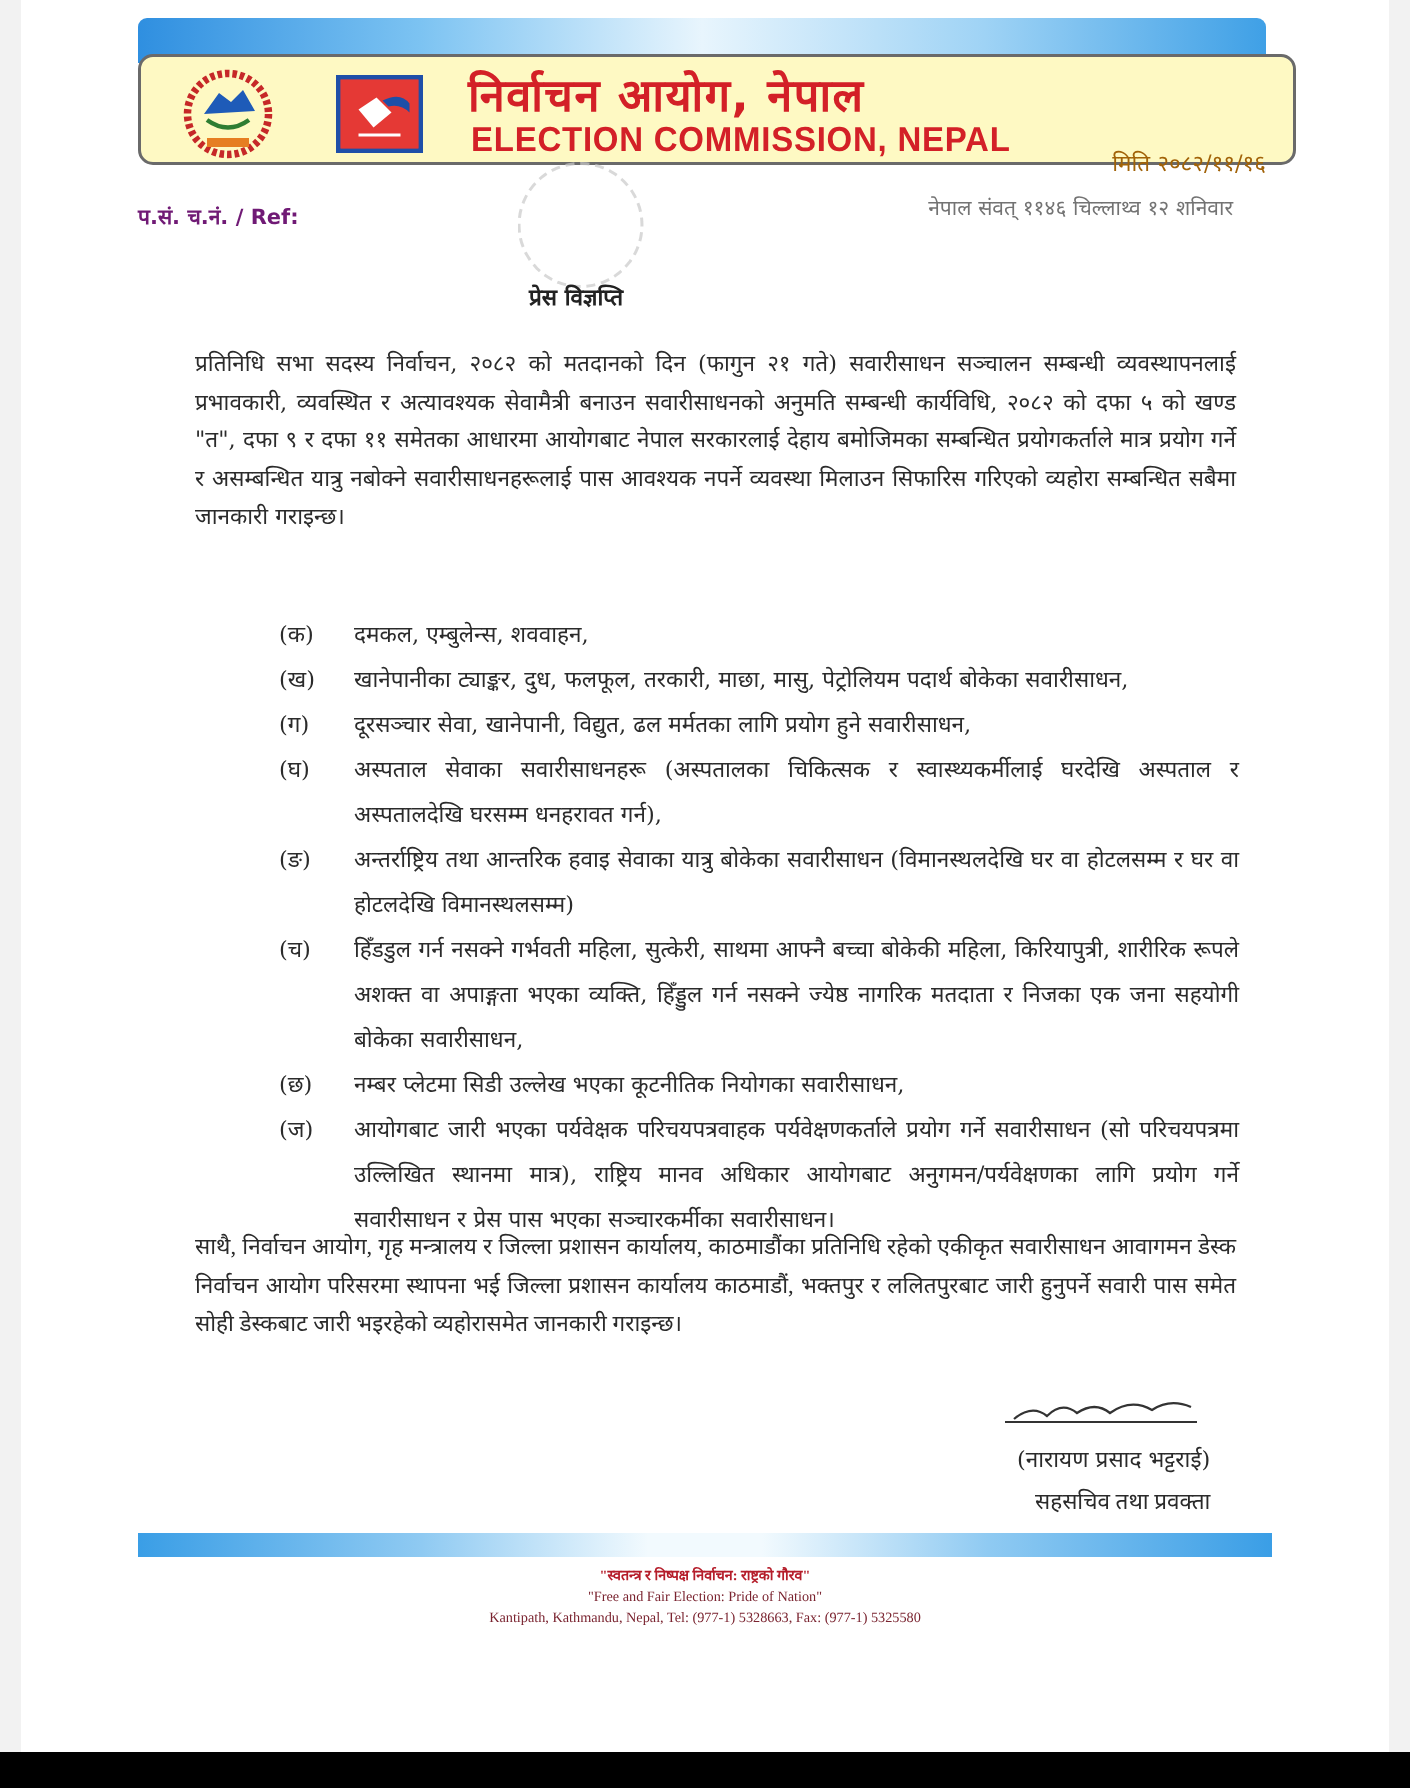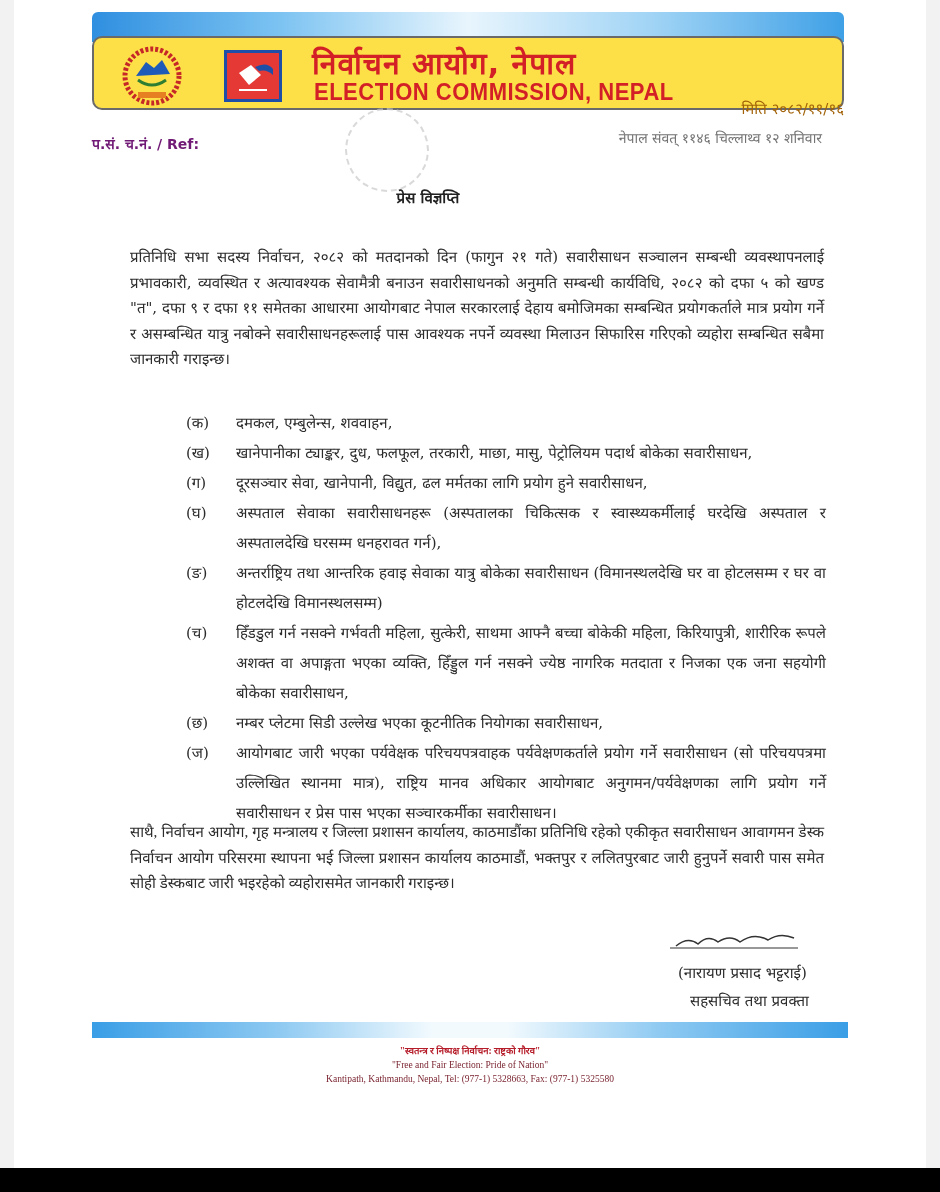--- a/index.html
+++ b/index.html
@@ -20,21 +20,21 @@
   .hdr {
     position: absolute; left: 92px; top: 12px; width: 752px; height: 96px;
   }
   .hdr-band {
     position: absolute; left: 0; top: 0; width: 100%; height: 30px;
     background: linear-gradient(90deg, #2f8fe0 0%, #7cc3f2 25%, #e8f5fd 50%, #9fd3f5 75%, #3fa0e6 100%);
     border-radius: 6px 6px 0 0;
   }
   .hdr-box {
     position: absolute; left: 0; top: 24px; width: 748px; height: 70px;
-    border: 2px solid #6a6a6a; border-radius: 10px; background: #fde047;
+    border: 2px solid #6a6a6a; border-radius: 10px; background: #fef9c3; padding-left: 20px;
   }
   .emblem {
     position: absolute; left: 28px; top: 8px; width: 60px; height: 60px;
   }
   .ec-logo {
     position: absolute; left: 130px; top: 12px; width: 58px; height: 52px;
     background: #e53935; border: 3px solid #1e4fa8; box-sizing: border-box;
   }
   .title-np {
     position: absolute; left: 218px; top: 4px;
@@ -58,40 +58,40 @@
   .nepal-samvat {
     position: absolute; right: 118px; top: 128px;
     font-size: 14px; color: #737373; white-space: nowrap;
   }
   .stamp {
     position: absolute; left: 345px; top: 108px; width: 80px; height: 80px;
     border: 2px dashed #c9c9c9; border-radius: 50%; opacity: 0.7;
   }
   .subject {
     position: absolute; left: 0; width: 768px; top: 187px; text-align: center;
-    font-size: 15px; font-weight: bold; color: #222; padding-left: 44px;
+    font-size: 15px; font-weight: bold; color: #222;
   }
   .para {
     position: absolute; left: 130px; width: 694px;
     font-size: 15px; line-height: 25.5px; text-align: justify; color: #2b2b2b;
   }
-  .p1 { top: 230px; margin-top: 15px; }
+  .p1 { top: 230px; }
   .list { position: absolute; left: 186px; top: 408px; width: 640px; }
   .li { display: flex; font-size: 15px; line-height: 30px; color: #2b2b2b; margin-bottom: 0; }
   .li .mk { width: 50px; flex: none; }
   .li .tx { flex: 1; text-align: justify; }
   .p2 { top: 820px; font-family: Liberation Serif, serif; }
   .sig-line {
     position: absolute; left: 668px; top: 930px; width: 135px; height: 22px;
   }
   .sig-name {
     position: absolute; left: 678px; top: 962px; font-size: 15px; white-space: nowrap;
   }
   .sig-title {
-    position: absolute; left: 690px; top: 990px; font-size: 15px; white-space: nowrap;
+    position: absolute; left: 690px; top: 990px; font-size: 15px; white-space: nowrap; font-family: Liberation Serif, serif;
   }
   .foot-band {
     position: absolute; left: 92px; top: 1022px; width: 756px; height: 16px;
     background: linear-gradient(90deg, #3a9ee6 0%, #8fcaf2 25%, #f2fafe 45%, #f2fafe 55%, #8fcaf2 75%, #3a9ee6 100%);
   }
   .footer {
     position: absolute; left: 0; width: 940px; top: 1044px; text-align: center;
     font-size: 9.5px; line-height: 14px; color: #7a2430;
     font-family: "Liberation Serif", serif;
   }

